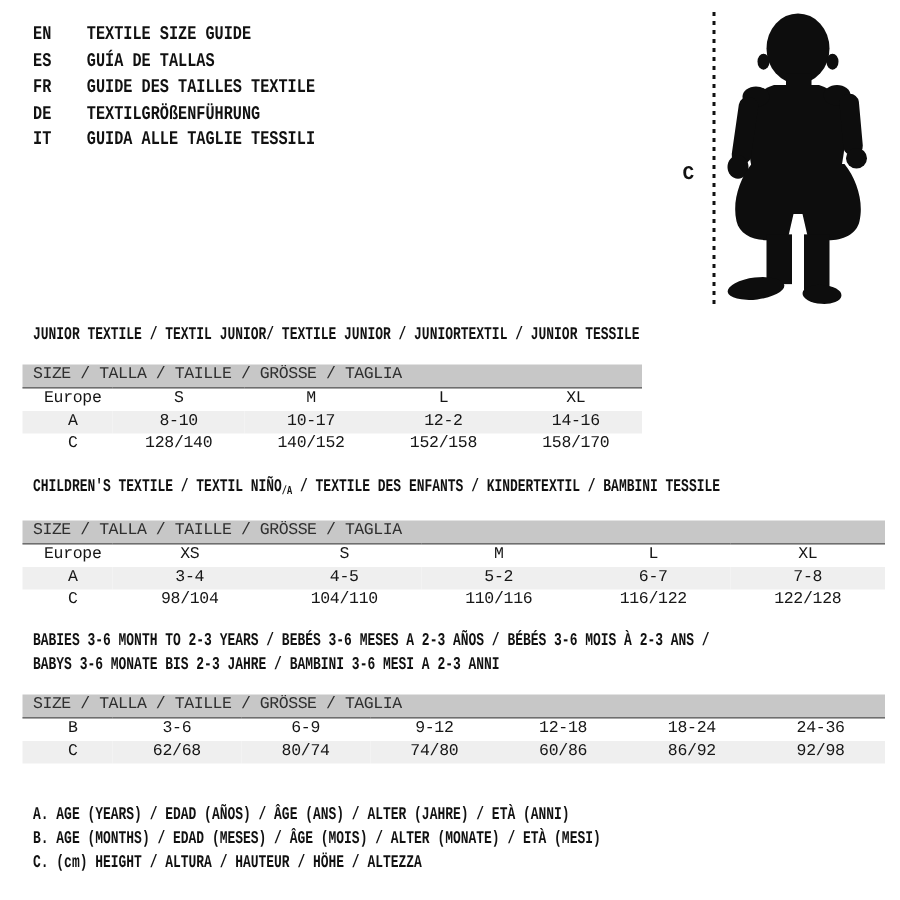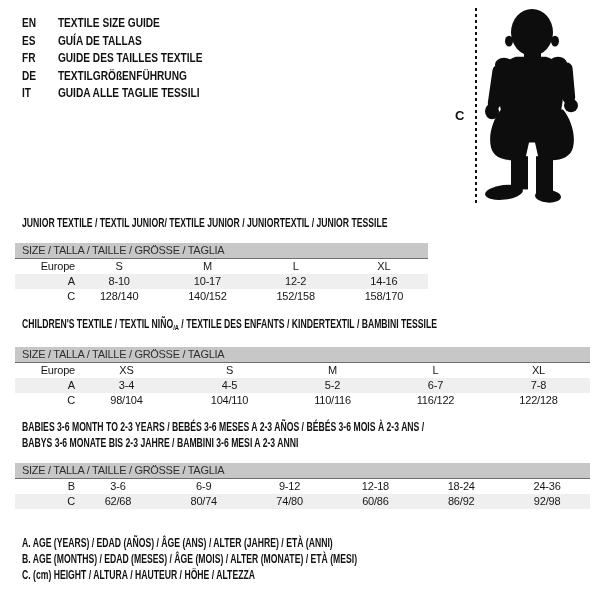--- a/index.html
+++ b/index.html
@@ -1,17 +1,17 @@
 <!DOCTYPE html>
 <html><head>
 <meta charset="utf-8">
 <style>
   html,body{margin:0;padding:0;background:#fff;}
   .page{position:relative;width:600px;height:600px;background:#ffffff;overflow:hidden;
-        font-family:Liberation Sans, sans-serif;color:#111;}
+        font-family:Liberation Mono, monospace;color:#111;}
 
   
   .langs{position:absolute;left:22px;top:14px;transform:scaleX(0.78);transform-origin:0 0;}
   .lang-row{display:flex;height:17.5px;align-items:center;font-size:13px;font-weight:bold;white-space:nowrap;}
   .lang-code{width:46px;flex:0 0 46px;}
 
   
   .dash-line{position:absolute;left:475px;top:8px;width:2px;height:198px;
              background:repeating-linear-gradient(to bottom,#111 0 3px,transparent 3px 6px);}
   .fig-label{position:absolute;left:455px;top:108px;font-size:13px;font-weight:bold;}
@@ -19,21 +19,21 @@
 
   
   .sec-title{position:absolute;left:22px;font-size:12px;font-weight:bold;white-space:nowrap;
              height:15px;line-height:15px;transform:scaleX(0.72);transform-origin:0 0;}
   .sub{font-size:8px;vertical-align:-2px;}
 
   
   table.size-table{position:absolute;left:15px;border-collapse:collapse;table-layout:fixed;}
   table.size-table td{height:15px;padding:0;font-size:11px;letter-spacing:-0.2px;
                       text-align:center;vertical-align:middle;line-height:15px;color:#161616;margin-top:28px;}
-  table.size-table td.lbl{text-align:right;padding-left:7px;}
+  table.size-table td.lbl{text-align:center;padding-left:7px;}
   table.size-table tr.bar td{background:#c7c7c7;text-align:left;padding-left:7px;color:#2f2f2f;
                              border-bottom:1px solid #6e6e6e;height:14px;letter-spacing:-0.3px;}
   table.size-table tr.stripe td{background:#efefef;}
 
   .t-junior{top:243px;width:413px;}
   .t-children{top:347px;width:575px;}
   .t-babies{top:463px;width:575px;}
 
   
   .babies-title{position:absolute;left:22px;top:420px;font-size:12px;font-weight:bold;white-space:nowrap;

